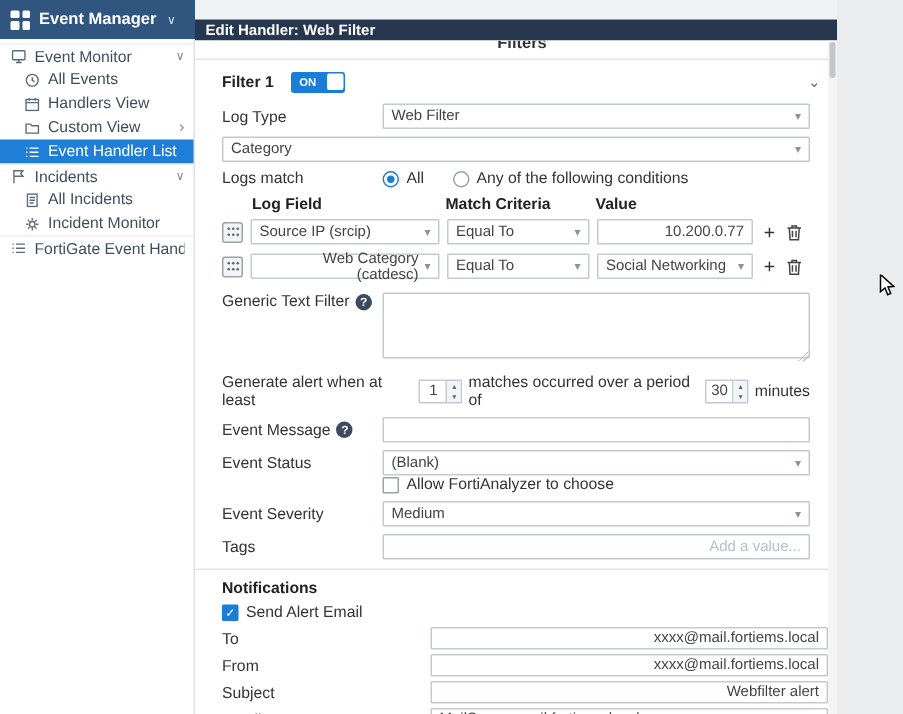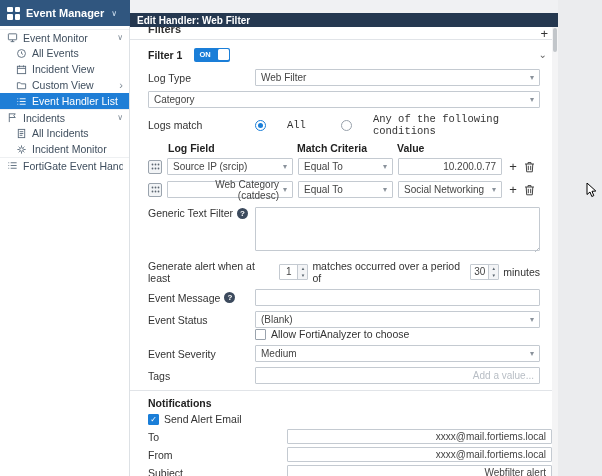--- a/index.html
+++ b/index.html
@@ -32,21 +32,21 @@
 
   
   .main { position:absolute; left:130px; top:0; width:428px; height:424px; background:#fff; }
   .top-strip { height:13px; background:#f0f1f3; }
   .edit-bar { height:14px; background:#253850; color:#fff; font-size:10px; font-weight:bold; display:flex; align-items:center; padding:0 7px; }
   .scroll-area { position:relative; height:449px; overflow:hidden; background:#fff; }
   .scrollbar { position:absolute; right:0; top:0; width:6px; height:449px; background:#f4f4f5; }
   .scroll-thumb { position:absolute; top:1px; left:1px; width:4px; height:24px; background:#c2c6ca; border-radius:2px; }
 
   
-  .filters-row { height:13px; overflow:hidden; border-bottom:1px solid #e1e4e8; display:flex; justify-content:space-between; align-items:center; padding:0 10px 0 18px; }
+  .filters-row { height:13px; overflow:hidden; border-bottom:1px solid #e1e4e8; display:flex; justify-content:space-between; align-items:center; padding:0 10px 0 18px;flex-direction:column; }
   .filters-title { font-weight:bold; font-size:11px; color:#333; transform:translateY(-4px); }
   .plus { font-size:13px; color:#333; line-height:1; cursor:default; }
 
   .filter1-row { display:flex; align-items:center; padding:0 11px 0 18px; margin:6px 0; height:17px; }
   .filter1-title { font-weight:bold; font-size:10.5px; color:#222; }
   .toggle { margin-left:12px; width:36px; height:14px; background:#1a7ed8; border-radius:2px; position:relative; display:flex; align-items:center; }
   .toggle .t-label { color:#fff; font-size:7.5px; font-weight:bold; margin-left:5px; }
   .toggle .knob { position:absolute; right:1.5px; top:1.5px; width:11px; height:11px; background:#fff; border-radius:1.5px; }
   .filter1-row .spacer { flex:1; }
   .collapse-chev { font-size:10px; color:#666; }
@@ -55,21 +55,21 @@
   .row.top { align-items:flex-start; }
   .lbl { width:107px; flex:none; font-size:10.5px; color:#333; display:flex; align-items:center; }
   .help { width:11px; height:11px; border-radius:50%; background:#3c4a5d; color:#fff; font-size:8px; font-weight:bold; display:inline-flex; align-items:center; justify-content:center; margin-left:4px; flex:none; }
   .select, .input { height:17px; border:1px solid #c4cad1; background:#fff; font-size:10px; color:#444; display:flex; align-items:center; padding:0 5px; border-radius:1px;text-align:right; }
   .select { justify-content:space-between; }
   .select .caret { color:#8a929b; font-size:8px; margin-left:4px; }
   .ctl-wide { flex:1; }
   input.input { font-family:"Liberation Sans",sans-serif; outline:none; }
   input.input::placeholder { color:#b8bec5; }
 
-  .radio-group { display:flex; align-items:center; gap:21px;font-family:Liberation Mono, monospace; }
+  .radio-group { display:flex; align-items:center; gap:5px; }
   .radio { width:11px; height:11px; border-radius:50%; border:1px solid #98a1ab; background:#fff; position:relative; flex:none; }
   .radio.sel { border-color:#1a7ed8; }
   .radio.sel::after { content:""; position:absolute; inset:2px; border-radius:50%; background:#1a7ed8; }
   .radio-lbl { margin-right:14px; }
 
   .tbl-head { display:flex; padding:0 18px; font-weight:bold; font-size:10.5px; color:#222; margin-bottom:4px; }
   .th-field { width:149px; padding-left:20px; }
   .th-crit { width:100px; }
   .th-val { flex:1; }
 
@@ -147,21 +147,21 @@
         </span>
       <span class="slabel">All Events</span>
     </div>
     <div class="side-row child">
       <span class="sicon">
           <svg viewBox="0 0 12 12">
             <rect x="1.5" y="2.5" width="9" height="8"></rect>
             <path d="M1.5 4.8h9M3.8 1.5v2M8.2 1.5v2"></path>
           </svg>
         </span>
-      <span class="slabel">Incident View</span>
+      <span class="slabel">Handlers View</span>
     </div>
     <div class="side-row child">
       <span class="sicon">
           <svg viewBox="0 0 12 12">
             <path d="M1.5 3h3.2l1 1.2h4.8v5.3h-9z"></path>
           </svg>
         </span>
       <span class="slabel">Custom View</span>
       <span class="chev-r">›</span>
     </div>

